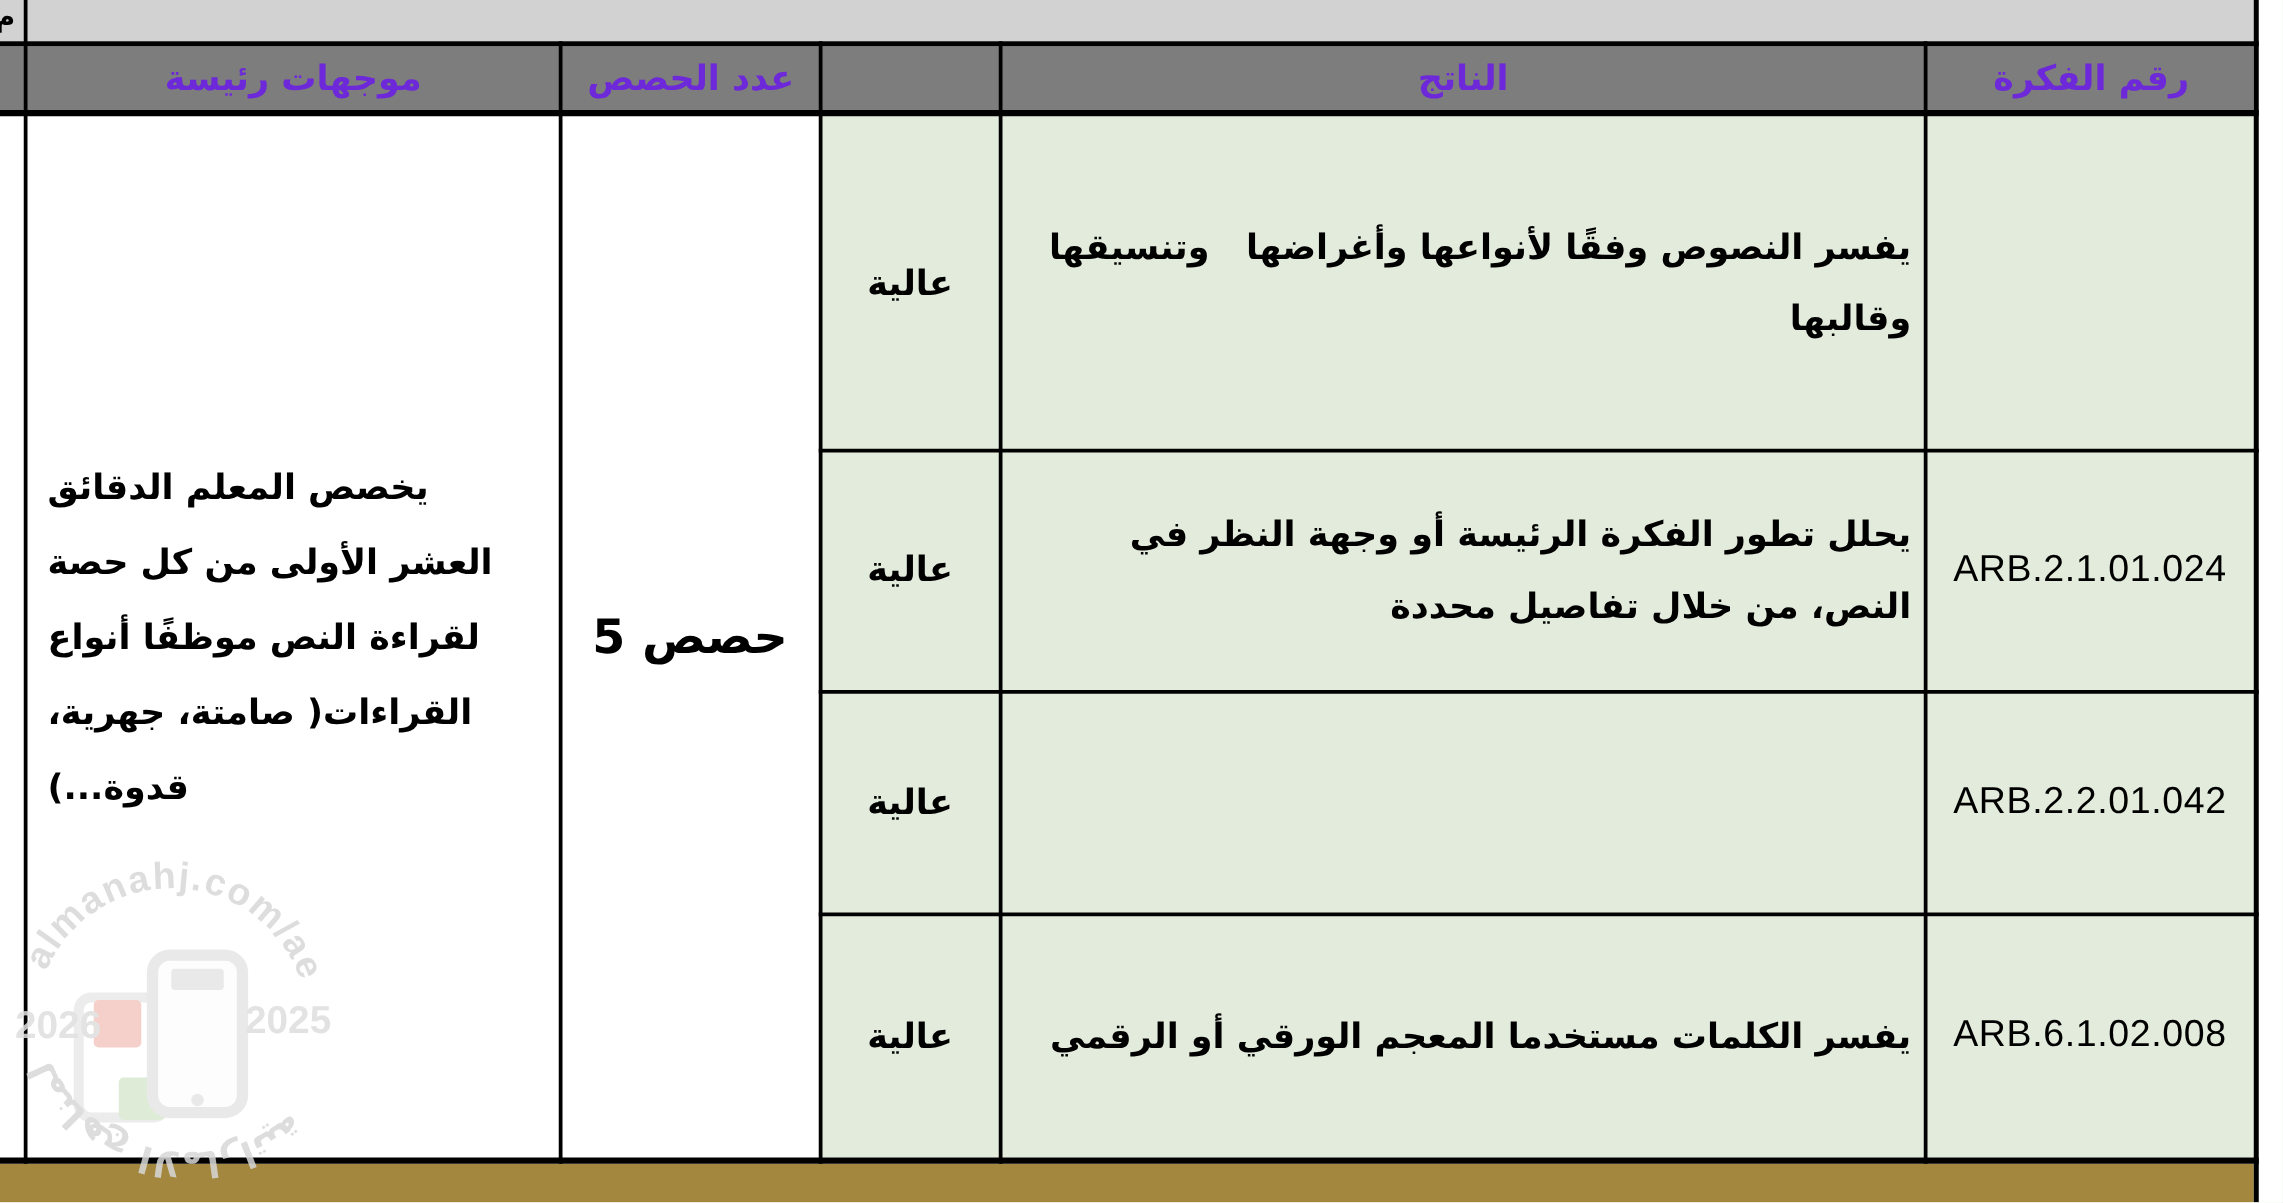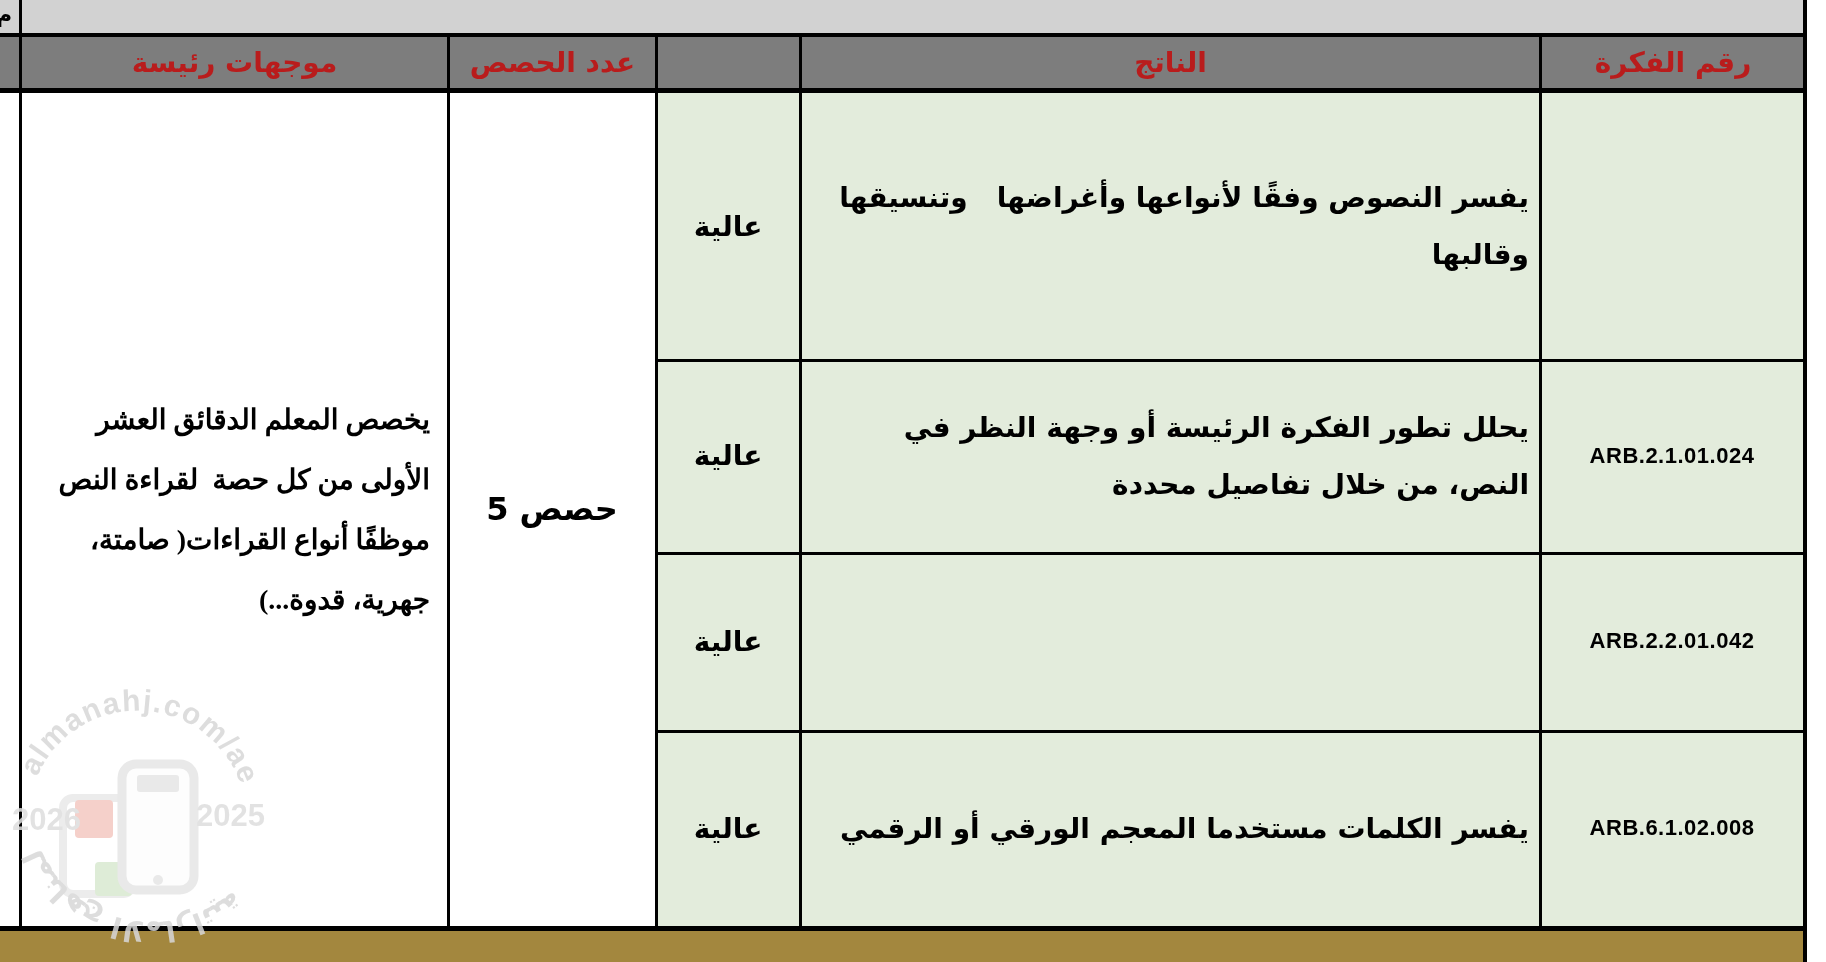--- a/index.html
+++ b/index.html
@@ -11,26 +11,26 @@
   .abs{ position:absolute; }
   
   .topbar{ left:0; top:0; width:1803px; height:33px; background:#d2d2d2; }
   .headerband{ left:0; top:37px; width:1803px; height:51px; background:#7d7d7d; }
   .greenarea{ left:655px; top:93px; width:1148px; height:833px; background:#e3ecdc; }
   .brownbar{ left:0; top:931px; width:1803px; height:31px; background:#a3873e; }
   
   .line{ background:#000; z-index:2; }
   
   .cell{ z-index:4; display:flex; align-items:center; justify-content:center; }
-  .hcell{ color:#b91c1c; font-weight:bold; font-size:28px; }
+  .hcell{ color:#6d28d9; font-weight:bold; font-size:28px; }
   .body-ar{ font-weight:bold; font-size:28px; line-height:57px; }
   .outcome{ justify-content:flex-start; text-align:right; padding:0 6px 0 10px; white-space:pre-wrap; }
-  .code{ font-family:"Liberation Sans", sans-serif; font-weight:bold; font-size:22px; letter-spacing:0.5px; }
-  .lessons{ font-size:32px; }
-  .guidelines{ text-align:right; white-space:pre-wrap; padding:0 14px; line-height:60px;font-family:Liberation Serif, serif; }
+  .code{ font-family:"Liberation Sans", sans-serif; font-weight:normal; font-size:30px; letter-spacing:0.5px; }
+  .lessons{ font-size:38px; }
+  .guidelines{ text-align:left; white-space:pre-wrap; padding:0 14px; line-height:60px; }
   .partial-char{ left:-4px; top:2px; z-index:3; font-weight:bold; font-size:22px; }
   .watermark{ left:10px; top:672px; z-index:3; }
 </style>
 </head>
 <body>
 
 <div class="canvas">
 
   <div class="abs topbar"></div>
   <div class="abs headerband"></div>

